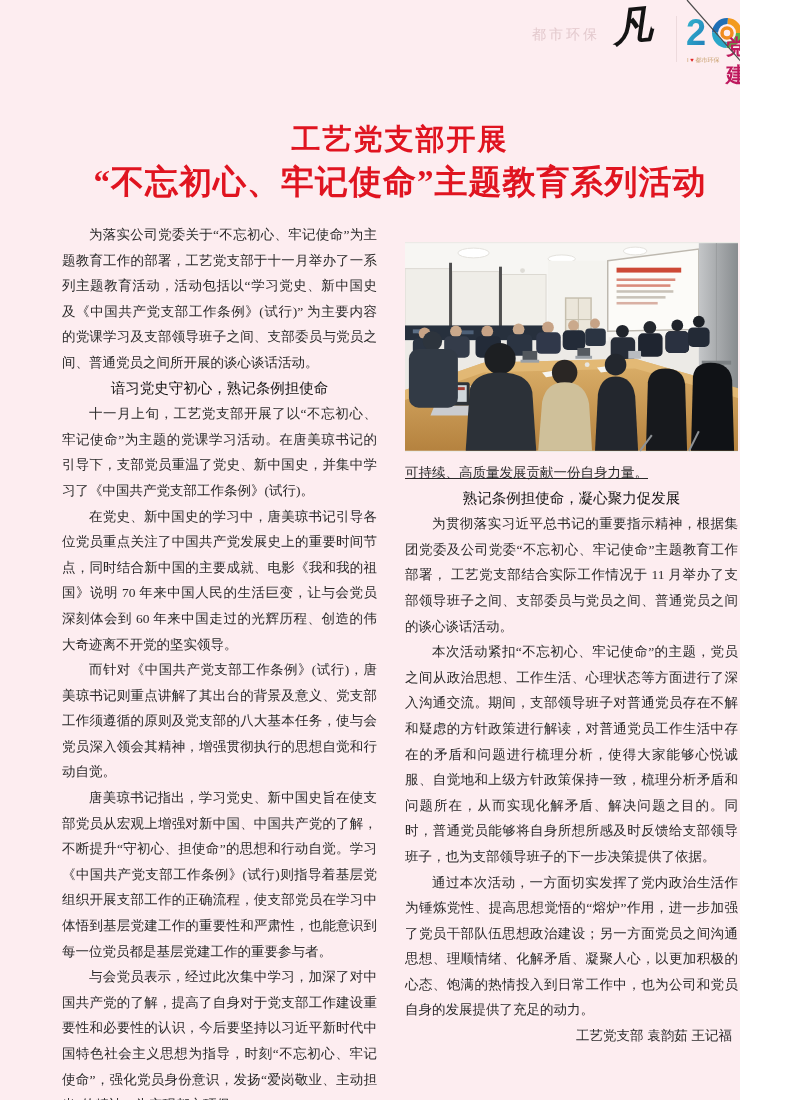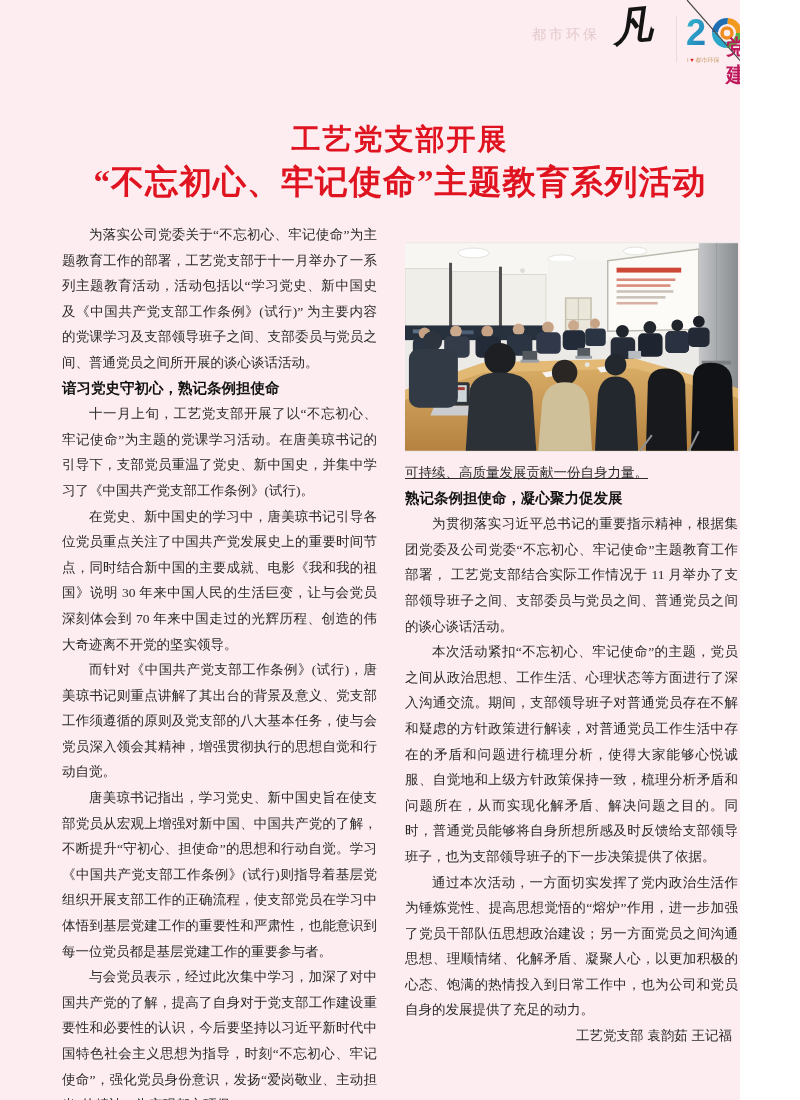--- a/index.html
+++ b/index.html
@@ -24,21 +24,21 @@
   .title .t1{font-size:29px;line-height:42px;letter-spacing:2px;}
   .title .t2{font-size:33px;line-height:44px;letter-spacing:1px;}
 
   
   .content{position:absolute;left:62px;top:222px;width:676px;display:flex;gap:28px;}
   .col{font-size:13.5px;line-height:25.6px;color:#2a2a2a;text-align:justify;}
   .col-left{width:327px;}
   .col-right{width:333px;}
   .col p{margin:0;text-indent:2em;}
   .col p.noindent{text-indent:0;text-decoration:underline;}
-  .subhead{margin:1px 0;font-family:"Liberation Sans","DejaVu Sans",sans-serif;font-weight:700;font-size:14.5px;text-align:left;text-indent:0 !important;color:#111;}
+  .subhead{margin:1px 0;font-family:"Liberation Sans","DejaVu Sans",sans-serif;font-weight:400;font-size:14.5px;text-align:center;text-indent:0 !important;color:#111;}
   .byline{margin-top:4px;text-align:right;font-family:"Liberation Sans","DejaVu Sans",sans-serif;font-weight:400;font-size:13.5px;padding-right:6px;text-indent:0 !important;}
 
   
   .photo-wrap{width:333px;height:210px;margin:20px 0 8px 0;overflow:hidden;background:#eceae6;}
 </style>
 </head>
 <body>
 
 <div class="page">
 
@@ -76,21 +76,21 @@
     <div class="t1">工艺党支部开展</div>
     <div class="t2">“不忘初心、牢记使命”主题教育系列活动</div>
   </div>
 
   <div class="content">
 
     <div class="col col-left">
       <p>为落实公司党委关于“不忘初心、牢记使命”为主题教育工作的部署，工艺党支部于十一月举办了一系列主题教育活动，活动包括以“学习党史、新中国史及《中国共产党支部工作条例》(试行)” 为主要内容的党课学习及支部领导班子之间、支部委员与党员之间、普通党员之间所开展的谈心谈话活动。</p>
       <p class="subhead">谙习党史守初心，熟记条例担使命</p>
       <p>十一月上旬，工艺党支部开展了以“不忘初心、牢记使命”为主题的党课学习活动。在唐美琼书记的引导下，支部党员重温了党史、新中国史，并集中学习了《中国共产党支部工作条例》(试行)。</p>
-      <p>在党史、新中国史的学习中，唐美琼书记引导各位党员重点关注了中国共产党发展史上的重要时间节点，同时结合新中国的主要成就、电影《我和我的祖国》说明 30 年来中国人民的生活巨变，让与会党员深刻体会到 70 年来中国走过的光辉历程、创造的伟大奇迹离不开党的坚实领导。</p>
+      <p>在党史、新中国史的学习中，唐美琼书记引导各位党员重点关注了中国共产党发展史上的重要时间节点，同时结合新中国的主要成就、电影《我和我的祖国》说明 70 年来中国人民的生活巨变，让与会党员深刻体会到 60 年来中国走过的光辉历程、创造的伟大奇迹离不开党的坚实领导。</p>
       <p>而针对《中国共产党支部工作条例》(试行)，唐美琼书记则重点讲解了其出台的背景及意义、党支部工作须遵循的原则及党支部的八大基本任务，使与会党员深入领会其精神，增强贯彻执行的思想自觉和行动自觉。</p>
       <p>唐美琼书记指出，学习党史、新中国史旨在使支部党员从宏观上增强对新中国、中国共产党的了解，不断提升“守初心、担使命”的思想和行动自觉。学习《中国共产党支部工作条例》(试行)则指导着基层党组织开展支部工作的正确流程，使支部党员在学习中体悟到基层党建工作的重要性和严肃性，也能意识到每一位党员都是基层党建工作的重要参与者。</p>
       <p>与会党员表示，经过此次集中学习，加深了对中国共产党的了解，提高了自身对于党支部工作建设重要性和必要性的认识，今后要坚持以习近平新时代中国特色社会主义思想为指导，时刻“不忘初心、牢记使命”，强化党员身份意识，发扬“爱岗敬业、主动担当”的精神，为实现都市环保</p>
     </div>
 
     <div class="col col-right">
 
       <div class="photo-wrap">
         <svg width="333" height="210" viewBox="0 0 340 212">
           <defs>

